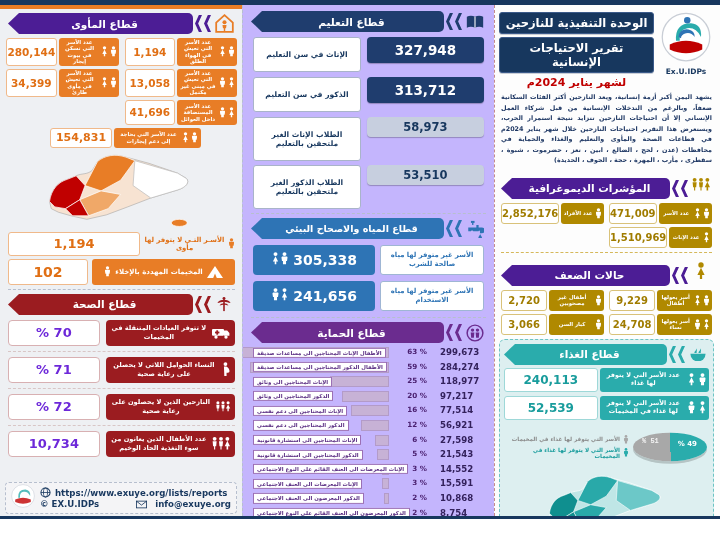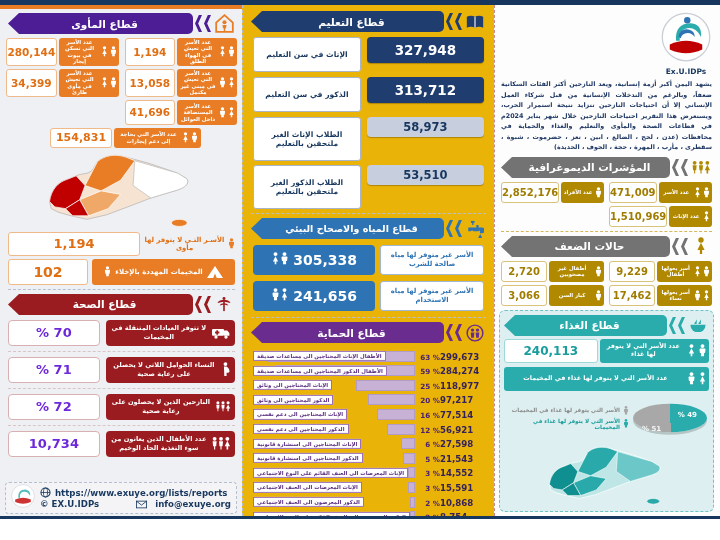--- a/index.html
+++ b/index.html
@@ -4,31 +4,31 @@
 <style>
   * { margin:0; padding:0; box-sizing:border-box; }
   html,body { background:#fff; }
   body { font-family:"DejaVu Sans", sans-serif; }
   .page { position:relative; width:720px; height:540px; background:#fff; overflow:hidden; direction:rtl; }
   .strip-top { position:absolute; top:0; left:0; right:0; height:5px; background:#17375e; z-index:5; }
   .strip-bottom { position:absolute; bottom:21px; left:0; right:0; height:3px; background:#17375e; z-index:5; }
   .cols { position:absolute; top:5px; left:0; right:0; bottom:24px; display:flex; direction:rtl; }
   .col { height:100%; position:relative; overflow:hidden; }
   .col-r { width:226px; background:#fdfdfd; border-left:1px dashed #c48a8a; padding:3px 6px 2px 4px; }
-  .col-m { width:252px; background:#eab308; border-left:1px dashed #b7bfce; padding:2px 6px; }
+  .col-m { width:252px; background:#c4b5fd; border-left:1px dashed #b7bfce; padding:2px 6px; }
   .col-l { flex:1; background:#eef0f3; padding:0 5px 2px 6px; }
   .orange-strip { height:4px; background:#e87d26; margin:0 -5px 2px -6px; }
 
   
   .banner-row { display:flex; align-items:center; gap:2px; margin:4px 2px 4px 2px; direction:rtl; }
   .b-icon { width:22px; height:20px; display:flex; align-items:center; justify-content:center; flex:0 0 auto; }
   .b-icon svg { width:18px; height:18px; }
   .chev { width:7px; height:17px; flex:0 0 auto; clip-path:polygon(100% 0,55% 0,0 50%,55% 100%,100% 100%,45% 50%); }
   .banner { flex:1; height:21px; color:#fff; font-weight:bold; font-size:10.5px; display:flex; align-items:center; justify-content:center; clip-path:polygon(11px 0,100% 0,100% 100%,11px 100%,0 50%); border-radius:0 5px 5px 0; padding-left:8px; }
-  .gold { background:#737373; } .gold-c { color:#b08900; }
+  .gold { background:#4c1d95;margin-top:8px; } .gold-c { color:#b08900; }
   .teal { background:#2aacac; } .teal-c { color:#189c9c; }
   .navy { background:#1f3d6e; } .navy-c { color:#17375e; }
   .blue { background:#2e74b5; } .blue-c { color:#2e74b5; }
   .purp { background:#6b2c8f; } .purp-c { color:#4a2070; }
   .oran { background:#4c1d95; } .oran-c { color:#e06f14; }
   .maro { background:#9b1c20; } .maro-c { color:#b01e23; }
 
   
   .grid2 { display:grid; grid-template-columns:1fr 1fr; gap:3px 5px; margin:2px 2px; }
   .cell { display:flex; gap:2px; align-items:stretch; min-height:21px; }
@@ -53,40 +53,40 @@
   .tmonth { color:#c00000; font-weight:bold; font-size:11px; text-align:center; margin-top:2px; }
   .intro { font-size:6.4px; color:#1f3864; text-align:justify; line-height:1.65; margin:3px 2px 4px; font-weight:bold; }
 
   
   .food-panel { border:1px dashed #6cc4c4; background:#ddeff0; border-radius:6px; margin-top:4px; padding:2px 4px 4px; }
   .food-rows { margin:2px 0; display:flex; flex-direction:column; gap:4px; }
   .pie-wrap { display:flex; align-items:center; gap:4px; margin:4px 2px 2px; }
   .pie { position:relative; width:74px; height:46px; flex:0 0 auto; }
   .pie-disc { position:absolute; inset:0; border-radius:50%; transform:scaleY(.62); box-shadow:0 4px 0 rgba(0,0,0,.18); }
   .pie-lab { position:absolute; color:#fff; font-size:7px; font-weight:bold; direction:ltr; }
-  .pie-lab.r { right:10px; top:16px; } .pie-lab.l { left:9px; top:30px; color:#f4f4f4; }
+  .pie-lab.r { right:10px; top:16px; } .pie-lab.l { left:9px; top:13px; color:#f4f4f4;font-family:Liberation Mono, monospace; }
   .legend { flex:1; display:flex; flex-direction:column; gap:3px; }
   .leg-item { display:flex; align-items:center; gap:3px; font-size:5.6px; font-weight:bold; }
   .leg-dot { width:6px; height:9px; flex:0 0 auto; }
   .map-food { display:block; margin:2px auto 0; width:158px; height:64px; }
 
   
   .edu-row { display:flex; gap:6px; margin:5px 4px; align-items:stretch; }
   .edu-num { flex:1.15; background:#1f3d6e; color:#fff; font-weight:bold; font-size:13.5px; border-radius:4px; display:flex; align-items:center; justify-content:center; height:26px; direction:ltr; box-shadow:0 1px 1px rgba(0,0,0,.25); }
   .edu-lbl { flex:1; background:#fff; border:1px solid #a9b4c9; color:#17375e; font-weight:bold; font-size:7.6px; border-radius:3px; display:flex; align-items:center; justify-content:center; text-align:center; padding:12px 2px; }
   .edu-row.lite .edu-num { background:#c7cfdf; color:#17375e; height:20px; font-size:11.5px; }
   .edu-row.lite { margin:4px 4px; }
   .wat-row { display:flex; gap:5px; margin:6px 4px; align-items:stretch; }
   .wat-lbl { flex:1; background:#fff; border:1px solid #9fb6d4; color:#2e74b5; font-weight:bold; font-size:6.8px; border-radius:3px; display:flex; align-items:center; justify-content:center; text-align:center; line-height:1.35; padding:2px; }
   .wat-num { flex:1.25; background:#2e74b5; color:#fff; font-weight:bold; font-size:14px; border-radius:4px; display:flex; align-items:center; justify-content:center; gap:4px; height:30px; }
   .wat-num .v { direction:ltr; }
 
   
   .prot-rows { margin:2px 4px; }
-  .p-row { display:flex; align-items:flex-end; height:14.6px; direction:ltr; gap:0; }
+  .p-row { display:flex; align-items:flex-start; height:14.6px; direction:ltr; gap:13px; }
   .p-track { flex:1; position:relative; height:11px; }
   .p-fill { position:absolute; right:0; top:0; bottom:0; background:#c7b2d6; border:1px solid #b39bc8; }
   .p-lbl { position:absolute; left:0; top:50%; transform:translateY(-50%); background:#fff; border:1px solid #9b6fb5; color:#5a2d82; font-size:5.4px; font-weight:bold; padding:1px 3px; line-height:1.15; text-align:center; white-space:nowrap; z-index:2; direction:rtl; }
   .p-pct { width:25px; text-align:right; color:#4a2070; font-weight:bold; font-size:7.2px; direction:ltr; flex:0 0 auto; }
   .p-val { width:44px; color:#33215c; font-weight:bold; font-size:8.6px; direction:ltr; flex:0 0 auto; }
 
   
   .sh-grid { display:grid; grid-template-columns:1fr 1fr; gap:3px 6px; margin:2px 0; }
   .sh-grid .cell { min-height:25px; }
   .sh-grid .num { font-size:10.5px; }
@@ -205,20 +205,25 @@
         <div class="logo">
           <svg viewBox="0 0 40 40">
             <circle cx="20" cy="20" r="19" fill="#fff" stroke="#c9ced6"></circle>
             <path d="M7 26 Q20 20 33 26 L33 30 Q20 36 7 30 Z" fill="#c00000"></path>
             <path d="M12 23 Q11 9 24 9 Q33 10 32 20 Q28 12 21 13 Q14 14 15 23 Z" fill="#2aacac"></path>
             <path d="M14 20 Q15 13 22 14 Q27 15 27 20 Q24 16 20 17 Q16 18 16 21 Z" fill="#2e74b5"></path>
             <circle cx="21" cy="6.5" r="2.6" fill="#2e74b5"></circle>
           </svg>
           <div class="logo-cap">Ex.U.IDPs</div>
         </div>
+        <div class="titles">
+          <div class="tbar">الوحدة التنفيذية للنازحين</div>
+          <div class="tbar">تقرير الاحتياجات الإنسانية</div>
+          <div class="tmonth">لشهر يناير 2024م</div>
+        </div>
       </div>
 
       <p class="intro">يشهد اليمن أكبر أزمة إنسانية، ويعد النازحين أكثر الفئات السكانية ضعفاً، وبالرغم من التدخلات الإنسانية من قبل شركاء العمل الإنساني إلا أن احتياجات النازحين تتزايد نتيجة استمرار الحرب، ويستعرض هذا التقرير احتياجات النازحين خلال شهر يناير 2024م في قطاعات الصحة والمأوى والتعليم والغذاء والحماية في محافظات (عدن ، لحج ، الضالع ، ابين ، تعز ، حضرموت ، شبوة ، سقطرى ، مأرب ، المهرة ، حجة ، الجوف ، الحديدة)</p>
 
       <div class="banner-row">
         <span class="b-icon gold-c">
             <svg class="pi2" style="fill:#b08900;width:20px;height:15px">
               <use href="#i-people"></use>
             </svg>
           </span>
@@ -296,21 +301,21 @@
         <div class="cell b-gold">
           <div class="lbl">
               <svg class="pi">
                 <use href="#i-personf"></use>
               </svg>
               <svg class="pi">
                 <use href="#i-person"></use>
               </svg>
               <span class="txt">أسر يعولها نساء</span>
             </div>
-          <div class="num">17,462</div>
+          <div class="num">24,708</div>
         </div>
         <div class="cell b-gold">
           <div class="lbl">
               <svg class="pi">
                 <use href="#i-person"></use>
               </svg>
               <span class="txt">كبار السن</span>
             </div>
           <div class="num">3,066</div>
         </div>
@@ -343,20 +348,21 @@
           <div class="cell b-teal" style="min-height:24px">
             <div class="lbl" style="font-size:6.4px">
                 <svg class="pi2">
                   <use href="#i-personf"></use>
                 </svg>
                 <svg class="pi2">
                   <use href="#i-person"></use>
                 </svg>
                 <span class="txt">عدد الأسر التي لا يتوفر لها غذاء في المخيمات</span>
               </div>
+            <div class="num">52,539</div>
           </div>
         </div>
         <div class="pie-wrap">
           <div class="pie">
             <div class="pie-disc" style="background: conic-gradient(rgb(42, 172, 172) 0deg, rgb(42, 172, 172) 49%, rgb(168, 168, 168) 49%, rgb(168, 168, 168) 100%);"></div>
             <span class="pie-lab r">% 49</span>
             <span class="pie-lab l">% 51</span>
           </div>
           <div class="legend">
             <div class="leg-item" style="color:#8a8a8a">

